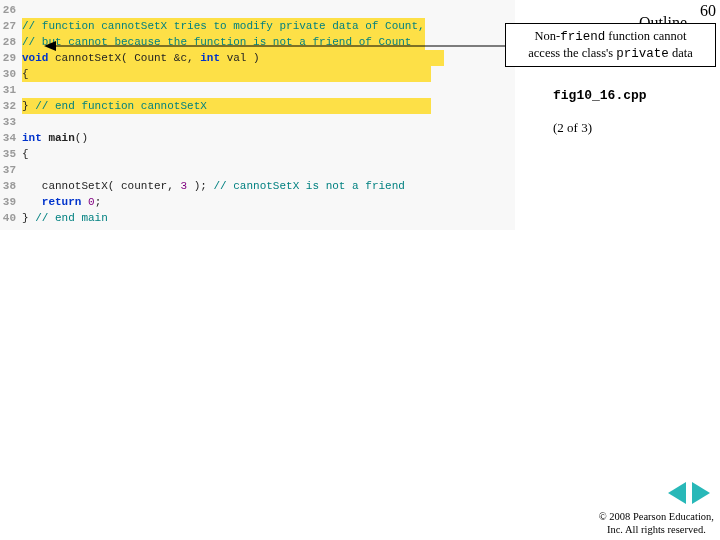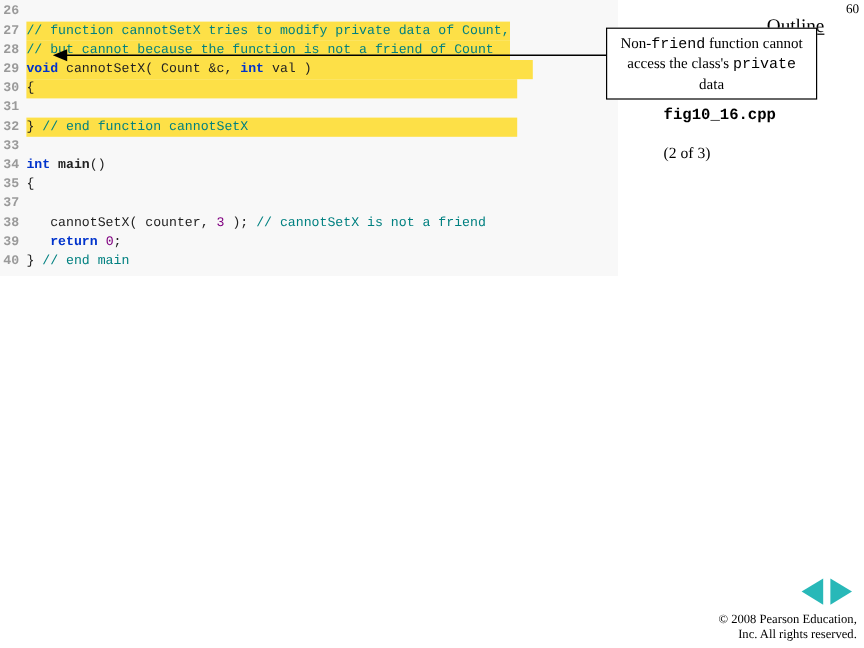--- a/index.html
+++ b/index.html
@@ -52,27 +52,27 @@
     right: 33px;
     top: 14px;
     font-size: 16px;
     text-decoration: underline;
     color: #000;
   }
   .page-num {
     position: absolute;
     right: 4px;
     top: 2px;
-    font-size: 11px;
+    font-size: 16px;
   }
   .callout {
     position: absolute;
     left: 505px;
     top: 23px;
-    width: 176px;
+    width: 211px;
     border: 1px solid #000;
     background: #fff;
     font-size: 12.5px;
     line-height: 16px;
     padding: 4px 6px;
     text-align: center;
   }
   .callout .mono { font-family: "Courier New", monospace; }
   .fig-label {
     position: absolute;
@@ -109,21 +109,21 @@
     border-bottom: 11px solid transparent;
     cursor: pointer;
   }
   .tri-left { border-right: 18px solid #28b8b8; }
   .tri-right { border-left: 18px solid #28b8b8; }
   .copyright {
     position: absolute;
     right: 6px;
     bottom: 4px;
     font-size: 10.5px;
-    text-align: right;
+    text-align: center;
     line-height: 13px;
   }
 </style>
 </head>
 <body>
 
 <div class="code-area" id="code-area">
     <div class="code-line">
       <span class="lineno">26</span>
       <span class="code"></span>

